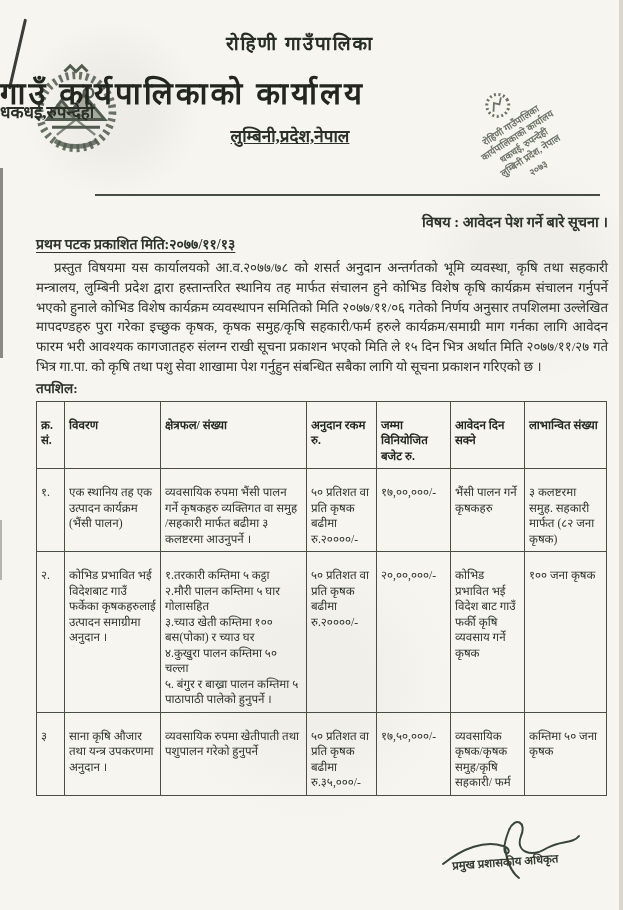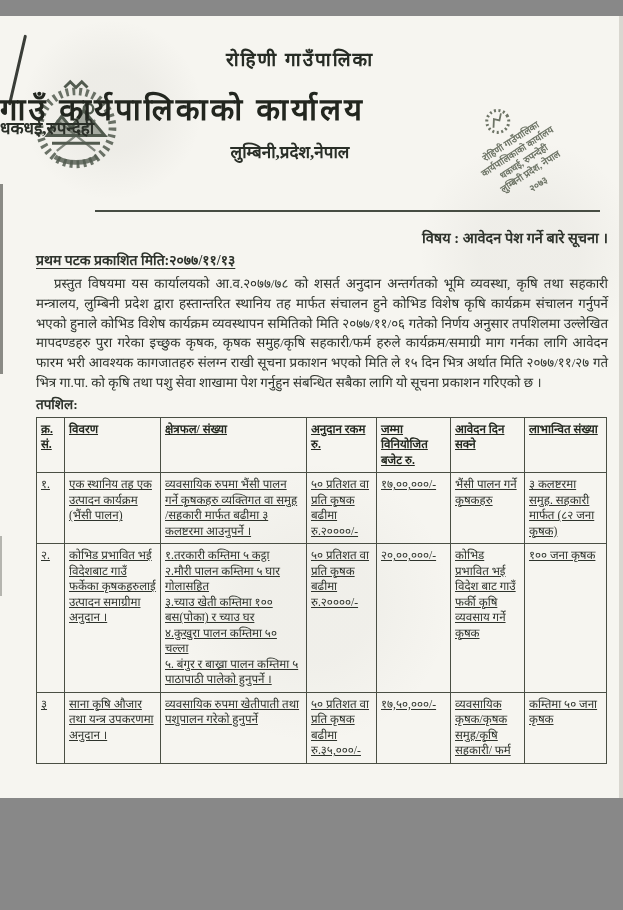--- a/index.html
+++ b/index.html
@@ -1,39 +1,39 @@
 <!DOCTYPE html>
 <html><head>
 <meta charset="utf-8">
 <style>
   html,body{margin:0;padding:0;background:#888;}
   .page{
     position:relative;
-    width:623px;height:782px;
-    margin:16px auto;
+    width:623px;height:910px;
+    margin:0 auto;
     background:#f6f5f0;
     background-image:
       radial-gradient(circle at 18% 12%, rgba(120,120,110,0.07) 0 40px, transparent 90px),
       radial-gradient(circle at 85% 30%, rgba(120,120,110,0.06) 0 50px, transparent 110px),
       radial-gradient(circle at 50% 75%, rgba(130,130,120,0.05) 0 60px, transparent 140px);
     overflow:hidden;
     font-family:"Liberation Serif","DejaVu Serif",serif;
     color:#2e332c;
   }
   
   .pen-mark{position:absolute;left:16px;top:18px;width:3px;height:72px;background:#3a3d38;transform:rotate(13deg);border-radius:2px;}
   .edge-sliver-left{position:absolute;left:0;top:168px;width:3px;height:190px;background:#6f6f6a;opacity:.8;}
   .edge-band-right{position:absolute;right:0;top:0;width:4px;height:910px;background:#d9d7d0;}
   .edge-smudge{position:absolute;left:0;top:520px;width:2px;height:60px;background:#8a8a84;opacity:.6;}
 
   
   .lh-muni{position:absolute;top:30px;left:0;width:600px;text-align:center;font-size:19px;font-weight:600;letter-spacing:2px;color:#272c25;}
   .lh-office{position:absolute;top:71px;left:0;width:600px;text-align:left;font-size:31px;font-weight:700;letter-spacing:3px;color:#22261f;}
   .lh-addr1{position:absolute;top:100px;left:0;width:580px;font-size:17px;font-weight:600;color:#2a2f28;}
-  .lh-addr2{position:absolute;top:124px;left:0;width:580px;text-align:center;font-size:17px;font-weight:600;color:#2a2f28;}
+  .lh-addr2{position:absolute;top:124px;left:0;width:580px;text-align:center;font-size:17px;font-weight:600;color:#2a2f28;text-decoration:underline;}
   .emblem{position:absolute;left:25px;top:60px;width:102px;height:96px;opacity:.88;}
   .rule{position:absolute;top:194px;left:95px;width:505px;height:2px;background:#474d43;}
 
   
   .stamp{
     position:absolute;left:436px;top:86px;width:160px;
     transform:rotate(-33deg);transform-origin:center;
     text-align:center;color:#565e4e;opacity:.85;
   }
   .stamp .s-emblem{width:30px;height:28px;margin:0 auto;}
@@ -48,23 +48,23 @@
   .subject{margin-top:12px;text-align:right;font-size:14.5px;font-weight:600;}
   .first-pub{margin-top:3px;font-size:14px;font-weight:700;text-decoration:underline;text-underline-offset:3px;padding-right:2px;}
   .body-par{margin-top:5px;font-size:13.3px;line-height:19.8px;text-align:justify;text-indent:18px;}
   .tapasil{margin-top:2px;font-size:13.5px;font-weight:700;text-underline-offset:2px;}
   .section-head{margin-top:3px;margin-left:5px;font-size:13.5px;font-weight:700;}
 
   table.criteria{margin-top:4px;border-collapse:collapse;width:570px;table-layout:fixed;}
   table.criteria th,table.criteria td{
     border:1.3px solid #4a4f44;
     vertical-align:top;text-align:left;
-    padding:4px 4px 4px 4px;
+    padding:16px 4px 4px 4px;
     font-size:11.6px;line-height:15.5px;
-    white-space:pre-line;word-wrap:break-word;text-decoration:underline;
+    white-space:pre-line;word-wrap:break-word;
   }
   table.criteria th{font-weight:700;color:#23281f;}
   col.c-sn{width:28px;} col.c-desc{width:96px;} col.c-area{width:146px;}
   col.c-grant{width:70px;} col.c-budget{width:74px;} col.c-elig{width:74px;} col.c-ben{width:82px;}
 
   .sig-block{position:absolute;right:18px;top:852px;width:200px;text-align:center;}
   .sig-scrawl{position:absolute;left:30px;top:-34px;width:150px;height:64px;}
   .sig-title{display:inline-block;font-size:11.5px;font-weight:700;transform:rotate(-4deg);color:#333a30;}
 </style>
 </head>

